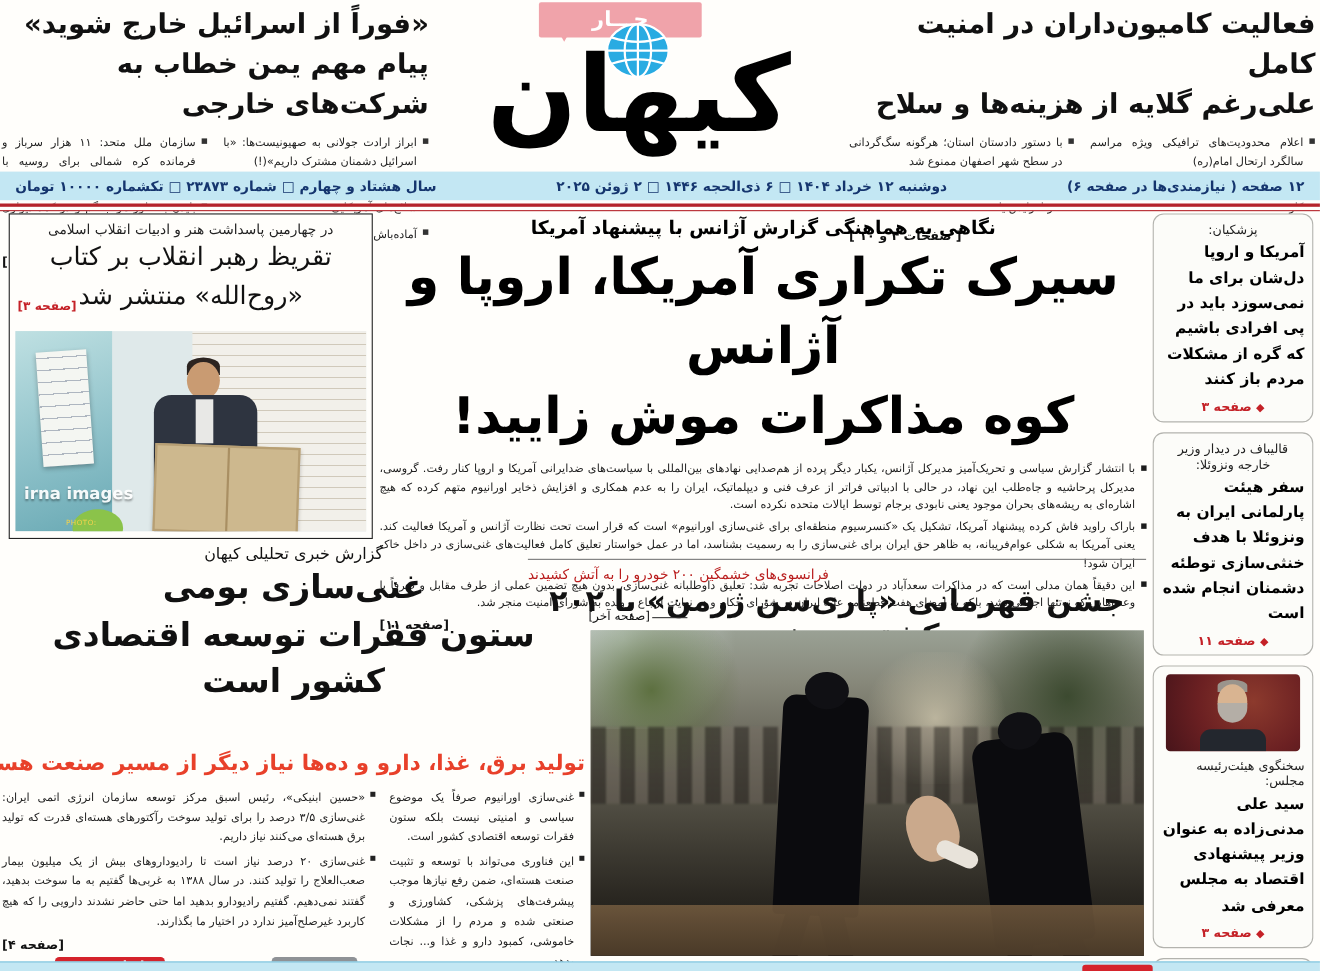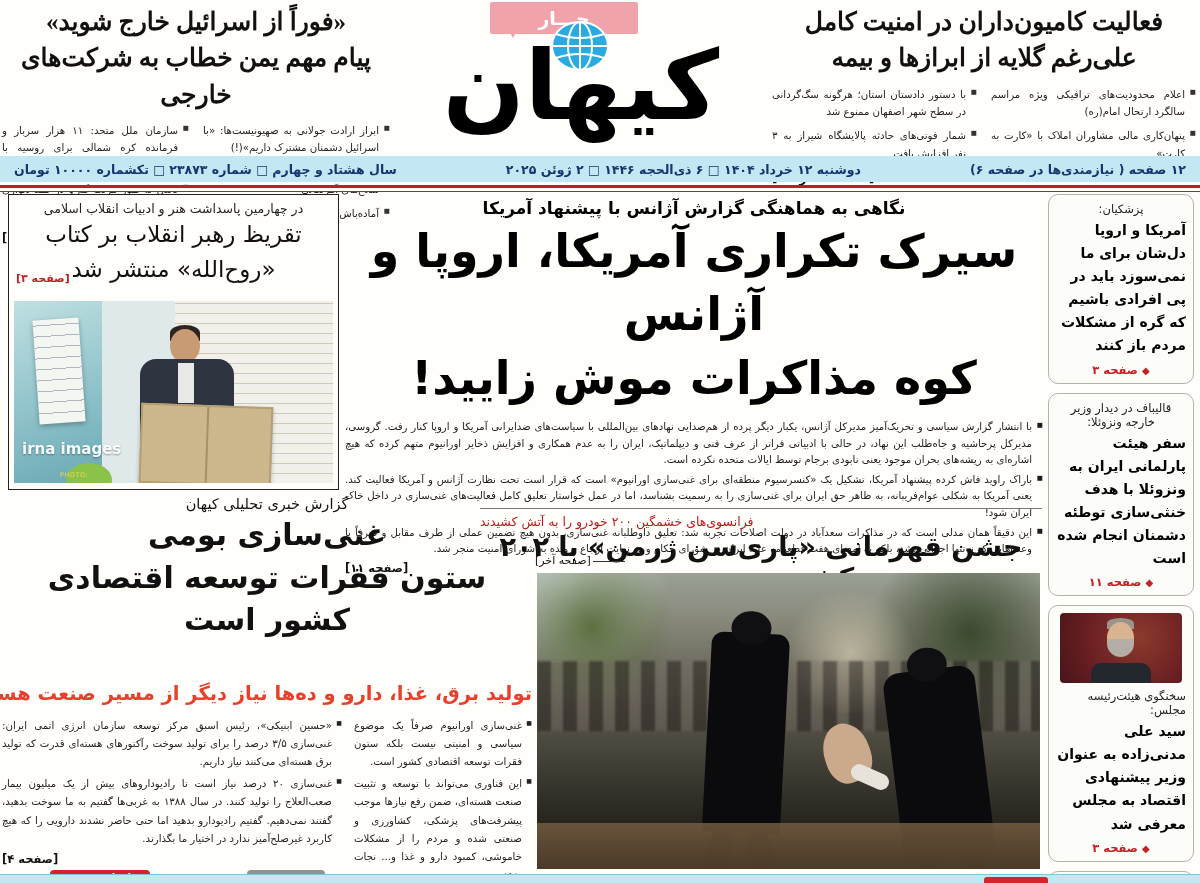--- a/index.html
+++ b/index.html
@@ -3,21 +3,21 @@
 <meta charset="utf-8">
 <style>
   html,body{margin:0;padding:0;background:#e8e8e8;}
   .page{
     position:relative;width:1200px;height:883px;margin:0 auto;
     background:#fffefb;overflow:hidden;direction:rtl;
     font-family:"DejaVu Sans",sans-serif;color:#111;
   }
   
   .top-story{position:absolute;top:4px;}
-  .top-story .hl{font-weight:bold;text-align:center;line-height:1.45;margin:0;font-family:Liberation Serif, serif;}
+  .top-story .hl{font-weight:bold;line-height:1.45;margin:0;}
   .ts-left{left:2px;width:388px;}
   .ts-right{left:772px;width:424px;}
   .ts-left .hl{font-size:25px;}
   .ts-right .hl{font-size:25px;}
   .bullet-cols{display:flex;gap:14px;margin-top:9px;}
   .bullet-cols ul{list-style:none;margin:0;padding:0;flex:1;}
   .bullet-cols li{
     position:relative;padding-right:11px;margin-bottom:7px;
     font-size:10.2px;line-height:1.7;text-align:justify;color:#222;
   }
@@ -208,21 +208,21 @@
       <path d="M6 18 Q30 26 54 18" fill="none" stroke="#ffffff" stroke-width="2"></path>
       <path d="M6 42 Q30 34 54 42" fill="none" stroke="#ffffff" stroke-width="2"></path>
       <line x1="30" y1="6" x2="30" y2="54" stroke="#ffffff" stroke-width="2"></line>
     </svg>
     <div class="logo-word">کیهان</div>
   </div>
 
   <section class="top-story ts-right">
     <h2 class="hl">
       <span>فعالیت کامیون‌داران در امنیت کامل</span><br>
-      <span>علی‌رغم گلایه از ابراز‌ها و بیمه</span>
+      <span>علی‌رغم گلایه از هزینه‌ها و سلاح</span>
     </h2>
     <div class="bullet-cols">
       <ul>
         <li>اعلام محدودیت‌های ترافیکی ویژه مراسم سالگرد ارتحال امام(ره)</li>
         <li>پنهان‌کاری مالی مشاوران املاک با «کارت به کارت»</li>
       </ul>
       <ul>
         <li>با دستور دادستان استان؛ هرگونه سگ‌گردانی در سطح شهر اصفهان ممنوع شد</li>
         <li>شمار فوتی‌های حادثه پالایشگاه شیراز به ۳ نفر افزایش یافت</li>
       </ul>

